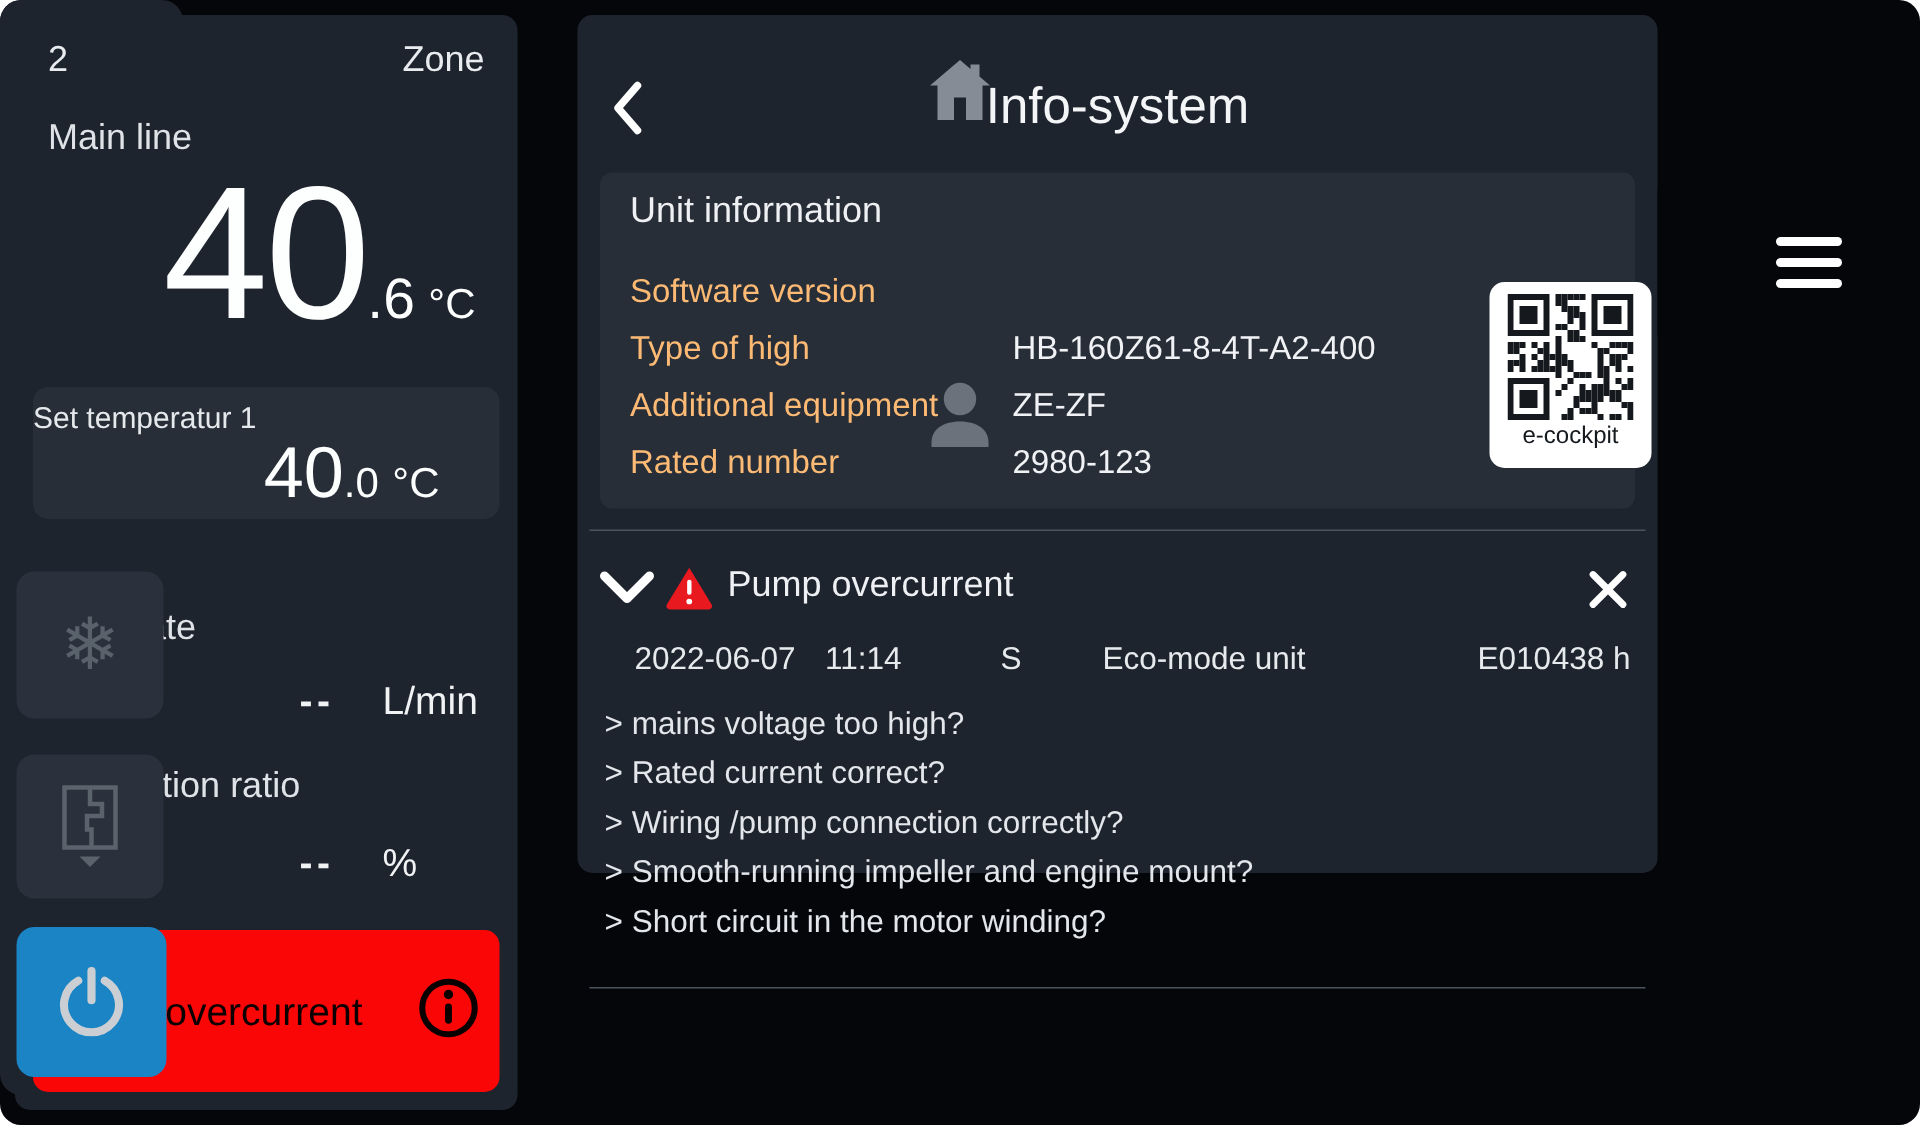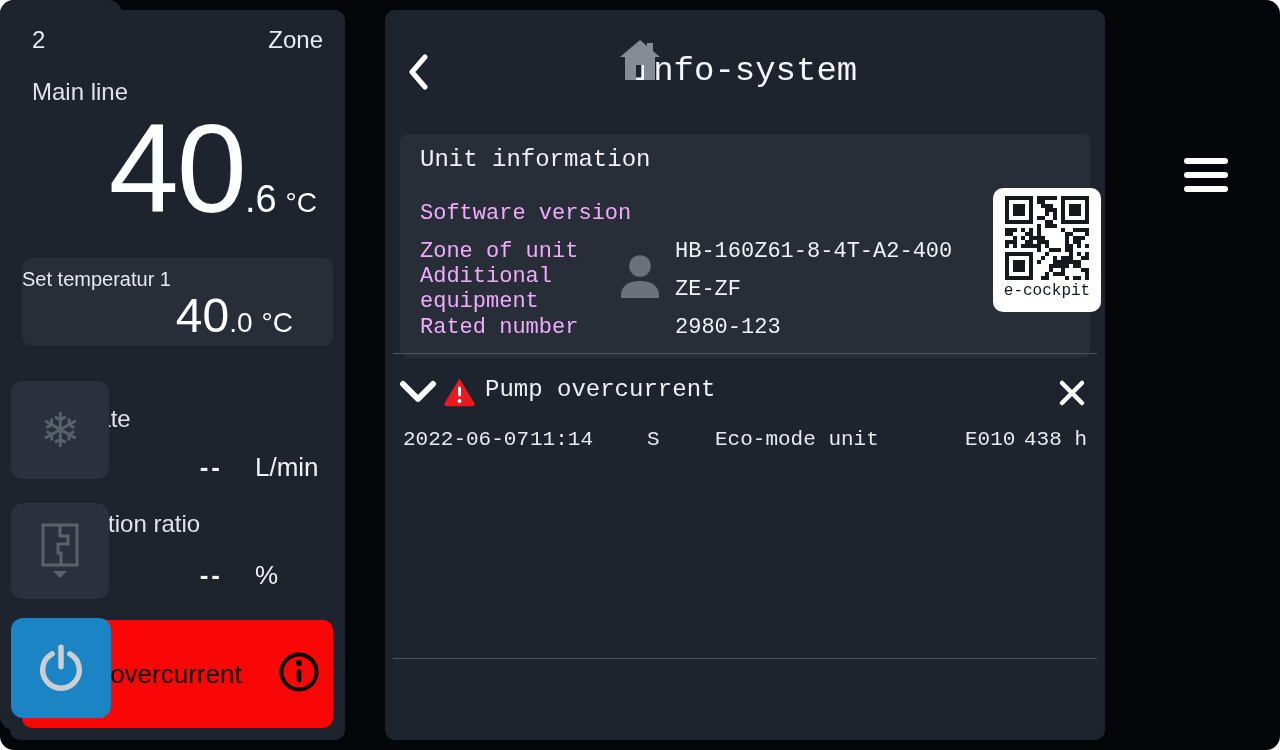--- a/index.html
+++ b/index.html
@@ -27,42 +27,42 @@
   .meas-value{position:absolute;left:22px;right:6px;display:flex;justify-content:flex-end;
     align-items:baseline;color:#f0f2f4;}
   .meas-value .v{font-size:26px;font-weight:700;letter-spacing:3px;margin-right:32px;}
   .meas-value .u{font-size:26px;width:84px;}
   #alarm-banner{position:absolute;left:12px;right:12px;top:610px;height:108px;background:#fb0606;
     border-radius:10px;display:flex;align-items:center;justify-content:space-between;
     padding:0 12px 0 13px;box-sizing:border-box;cursor:pointer;}
   #alarm-banner .t{font-size:26px;color:#0c0000;}
 
   
-  #main-panel{left:385px;top:10px;width:720px;height:730px;font-family:Liberation Mono, monospace;}
+  #main-panel{left:385px;top:10px;width:720px;height:572px;}
   .back-btn{position:absolute;left:12px;top:38px;width:44px;height:48px;display:flex;
     align-items:center;justify-content:center;cursor:pointer;}
   .main-title{position:absolute;left:0;right:0;top:42px;text-align:center;font-size:34px;color:#f3f5f7;}
-  .unit-card{position:absolute;left:15px;top:124px;width:690px;height:224px;background:#272e38;border-radius:8px;}
+  .unit-card{position:absolute;left:15px;top:105px;width:690px;height:224px;background:#272e38;border-radius:8px;}
   .unit-title{position:absolute;left:20px;top:12px;font-size:24px;color:#eef0f3;}
   .unit-rows{position:absolute;left:20px;right:20px;top:60px;}
   .unit-row{height:38px;display:flex;align-items:center;font-size:22px;}
-  .unit-row .l{width:255px;color:#f0abfc;flex:none;}
+  .unit-row .l{width:255px;color:#fdba74;flex:none;}
   .unit-row .v{color:#f0f2f5;}
   .qr-card{position:absolute;left:608px;top:178px;width:108px;height:124px;background:#ffffff;
     border-radius:10px;display:flex;flex-direction:column;align-items:center;}
   .qr-card svg{margin-top:8px;}
   .qr-card .cap{font-size:16px;color:#15191e;margin-top:2px;}
   .divider{position:absolute;left:8px;right:8px;height:1px;background:#4c535c;}
   .alarm-collapse{position:absolute;left:14px;top:370px;width:40px;height:30px;cursor:pointer;}
   .alarm-triangle{position:absolute;left:58px;top:367px;width:33px;height:30px;}
   .alarm-title{position:absolute;left:100px;top:366px;font-size:24px;color:#eef0f3;}
   .alarm-close{position:absolute;right:12px;top:362px;width:42px;height:42px;display:flex;
     align-items:center;justify-content:center;cursor:pointer;}
   .alarm-meta{position:absolute;left:0;right:0;top:418px;height:30px;font-size:21px;color:#e7eaed;}
-  .alarm-meta span{position:absolute;white-space:nowrap;}
+  .alarm-meta span{position:absolute;white-space:nowrap;margin-left:20px;}
   .m-date{left:18px;}  .m-time{left:145px;}  .m-letter{left:262px;}
   .m-mode{left:330px;} .m-code{left:580px;}  .m-hours{right:18px;}
   .alarm-checks{position:absolute;left:18px;right:18px;top:456px;font-size:21px;
     line-height:33px;color:#e3e6ea;}
 
   
   #sidebar{left:1150px;top:10px;width:122px;height:730px;background:#1e242e;border-radius:14px;}
   .side-icon{position:absolute;left:0;right:0;display:flex;justify-content:center;cursor:pointer;}
   #menu-notch{position:absolute;left:1105px;top:127px;width:153px;height:97px;background:#04060a;
     border-radius:0 18px 18px 0;cursor:pointer;}
@@ -135,21 +135,21 @@
     <div class="main-title">Info-system</div>
 
     <div class="unit-card">
       <div class="unit-title">Unit information</div>
       <div class="unit-rows">
         <div class="unit-row">
           <span class="l">Software version</span>
           <span class="v"></span>
         </div>
         <div class="unit-row">
-          <span class="l">Zone of unit</span>
+          <span class="l">Type of high</span>
           <span class="v">HB-160Z61-8-4T-A2-400</span>
         </div>
         <div class="unit-row">
           <span class="l">Additional equipment</span>
           <span class="v">ZE-ZF</span>
         </div>
         <div class="unit-row">
           <span class="l">Rated number</span>
           <span class="v">2980-123</span>
         </div>
@@ -318,20 +318,27 @@
 
     <div class="alarm-meta">
       <span class="m-date">2022-06-07</span>
       <span class="m-time">11:14</span>
       <span class="m-letter">S</span>
       <span class="m-mode">Eco-mode unit</span>
       <span class="m-code">E010</span>
       <span class="m-hours">438 h</span>
     </div>
 
+    <div class="alarm-checks">
+      <div>&gt; mains voltage too high?</div>
+      <div>&gt; Rated current correct?</div>
+      <div>&gt; Wiring /pump connection correctly?</div>
+      <div>&gt; Smooth-running impeller and engine mount?</div>
+      <div>&gt; Short circuit in the motor winding?</div>
+    </div>
 
     <div class="divider" style="top:648px"></div>
   </div>
 
   <div id="sidebar">
     <div class="side-icon" style="top:38px">
       <svg width="48" height="44" viewBox="0 0 24 22">
         <path d="M12 1 L2 9.5 H4.5 V21 H10 V13.5 H14 V21 H19.5 V9.5 H22 L18.5 6.5 V2.5 H15.5 V4 Z" fill="#858c96"></path>
       </svg>
     </div>

